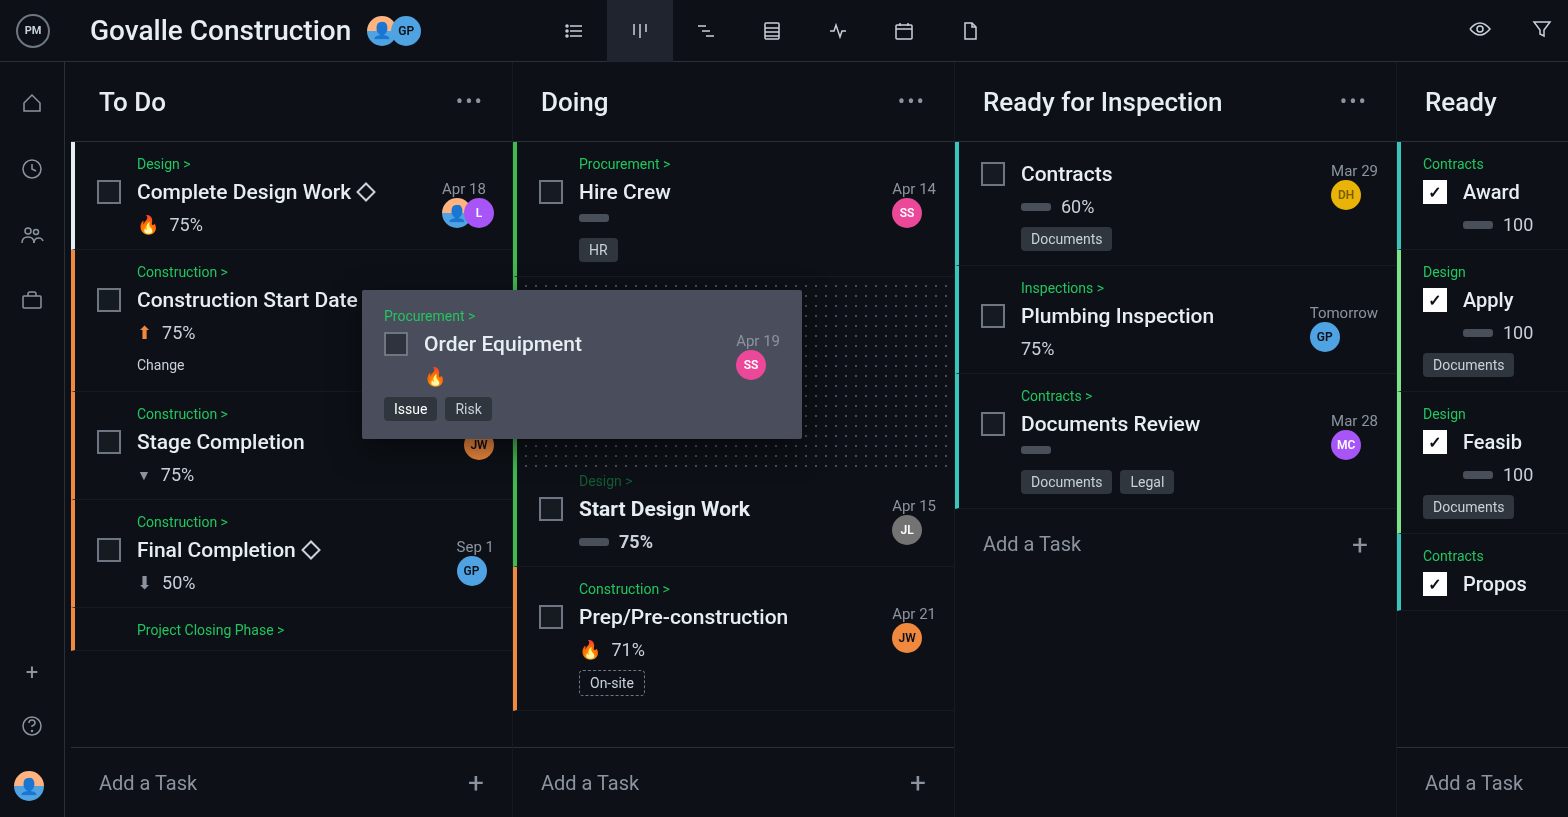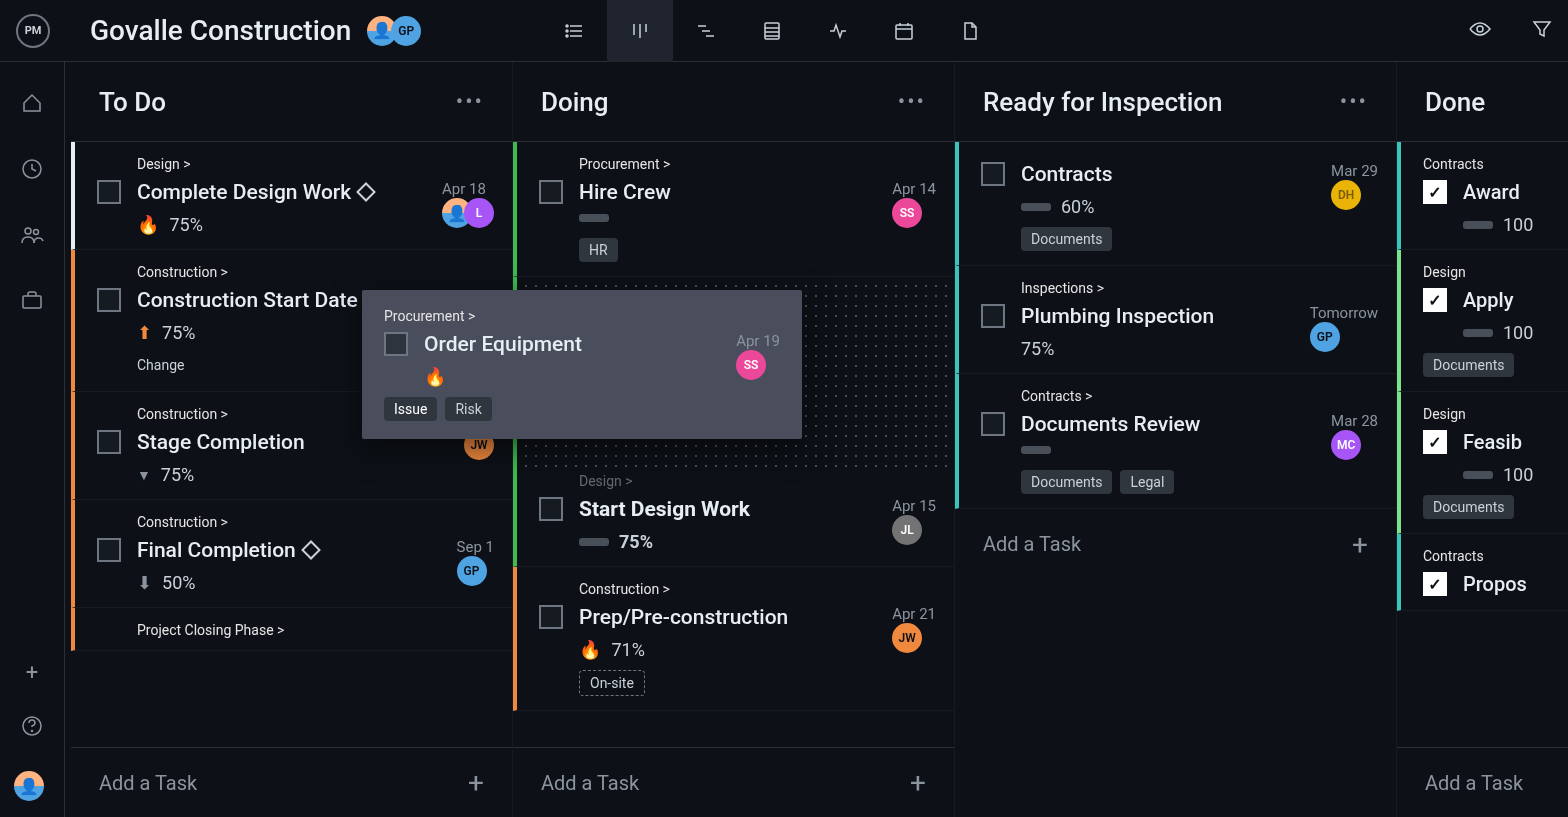--- a/index.html
+++ b/index.html
@@ -124,21 +124,21 @@
   border-bottom: 1px solid #161b22;
   position: relative;
 }
 .card.stripe-white { border-left-color: #e6edf3; }
 .card.stripe-orange { border-left-color: #f0883e; }
 .card.stripe-green { border-left-color: #3fb950; }
 .card.stripe-teal { border-left-color: #39c5bb; }
 .card.stripe-lime { border-left-color: #7ce38b; }
 .card-breadcrumb {
   font-size: 14px;
-  color: #e5e5e5;
+  color: #22c55e;
   margin-bottom: 8px;
   margin-left: 40px;
 }
 .card-row {
   display: flex;
   align-items: flex-start;
 }
 .checkbox {
   width: 24px; height: 24px;
   border: 2px solid #6e7681;
@@ -624,21 +624,21 @@
 
         <div class="add-task" style="border-top:none">
           <span class="add-task-text">Add a Task</span>
           <span class="add-task-plus">+</span>
         </div>
       </div>
     </div>
 
     <div class="column done" style="flex:0 0 180px">
       <div class="column-header">
-        <div class="column-title">Done</div>
+        <div class="column-title">Ready</div>
       </div>
       <div class="cards">
         <div class="card stripe-teal">
           <div class="card-breadcrumb" style="margin-left:0">Contracts</div>
           <div class="card-row">
             <div class="checkbox checked"></div>
             <div class="card-main">
               <div class="card-title">Award</div>
               <div class="card-meta">
                   <span class="progress-bar"></span>

